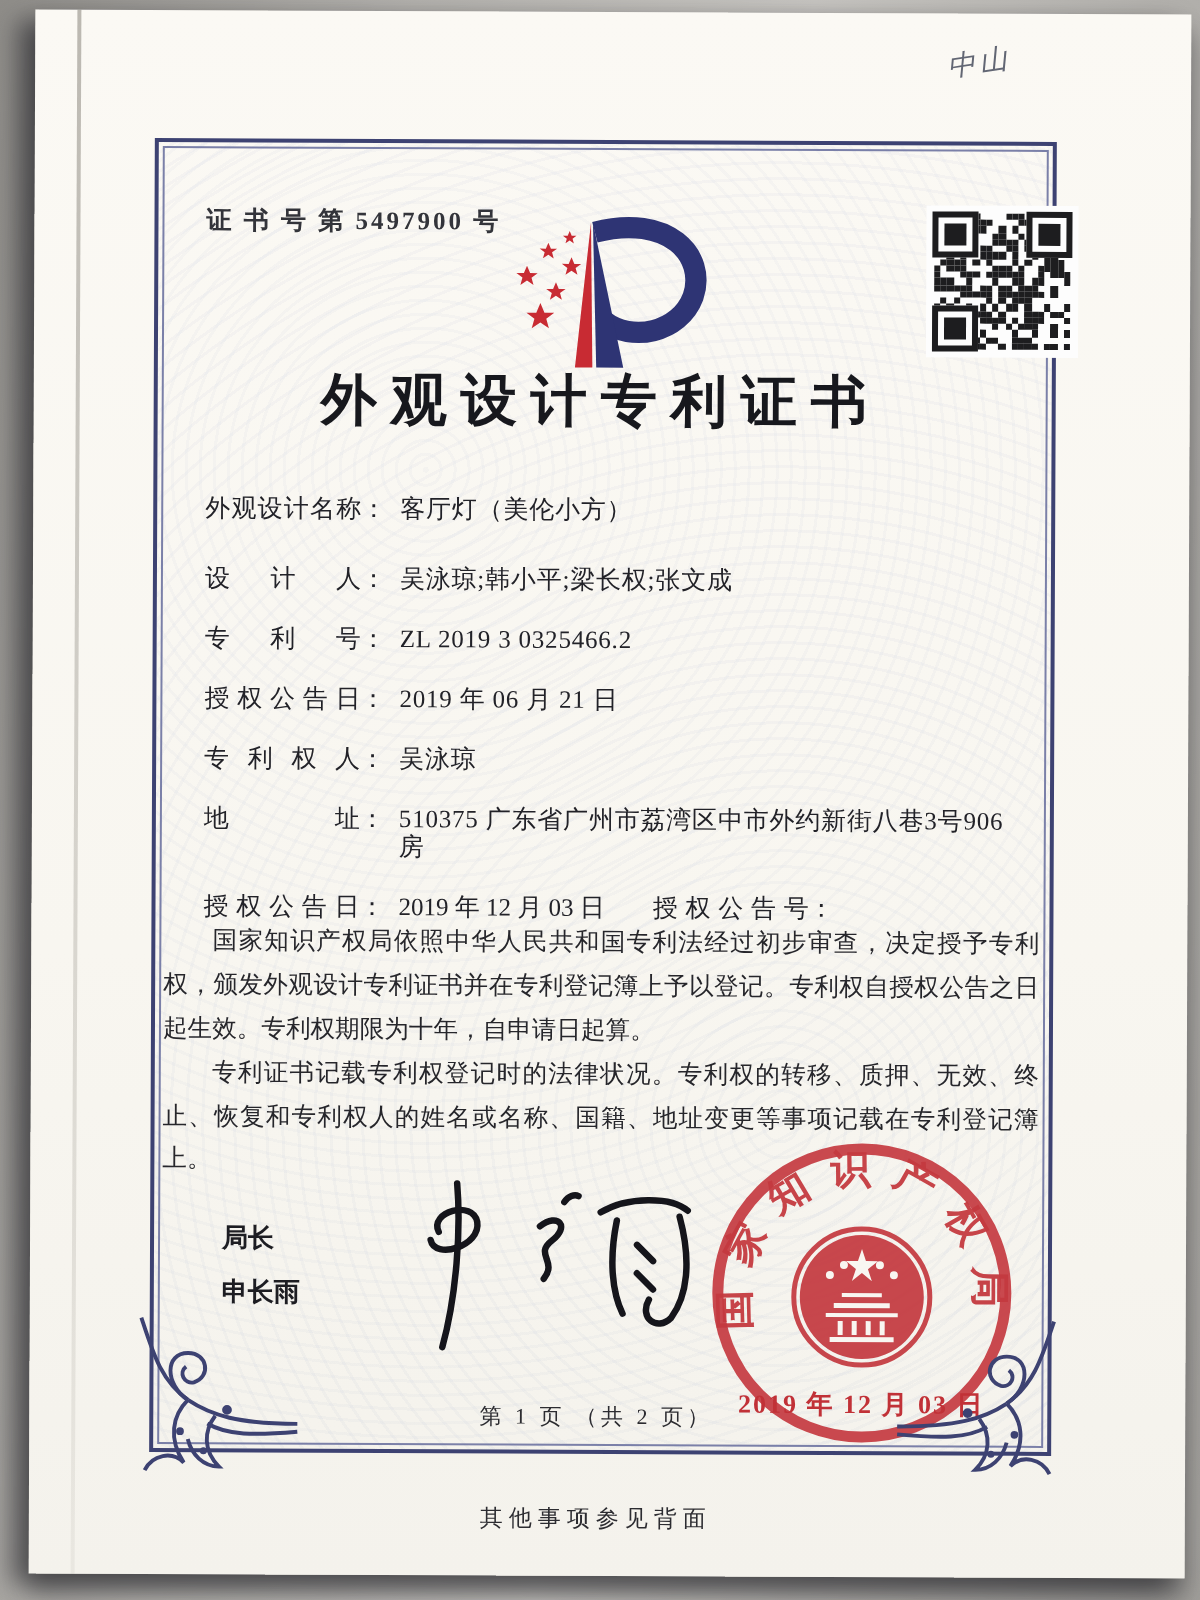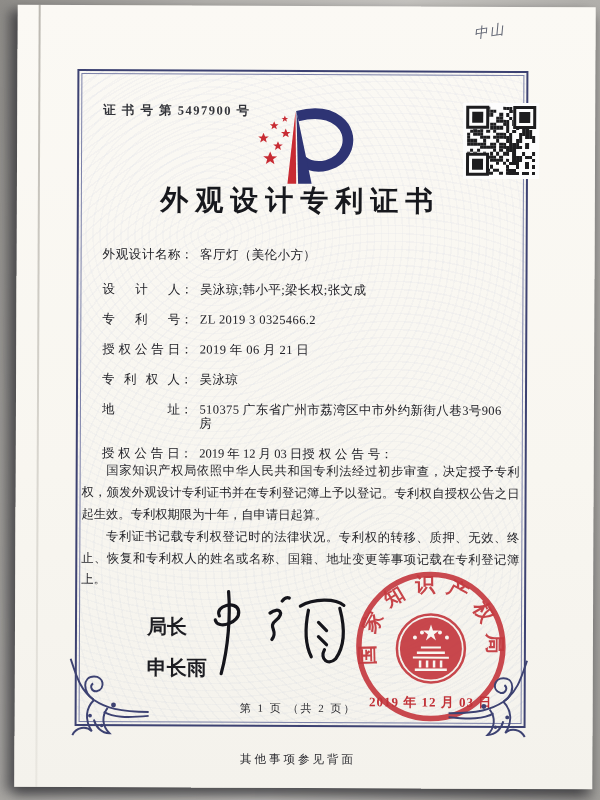--- a/index.html
+++ b/index.html
@@ -34,26 +34,26 @@
   .finder::after{content:"";position:absolute;inset:3px;background:#1d1d1f;}
   .finder.tl{left:3px;top:3px}.finder.tr{right:3px;top:3px}.finder.bl{left:3px;bottom:3px}
   .title{position:absolute;left:60px;top:176px;width:447px;text-align:center;
     font-size:28px;font-weight:bold;letter-spacing:7px;color:#17181d;}
   .fields{position:absolute;left:86px;top:242px;width:402px;font-size:12.5px;color:#222228;}
   .frow{display:flex;align-items:baseline;margin-bottom:16px;line-height:14px;}
   .frow.first{margin-bottom:21px;}
   .f-label{display:inline-block;width:78px;text-align:justify;text-align-last:justify;font-family:Liberation Serif, serif;}
   .f-colon{margin-right:7px;}
   .f-val{flex:1;letter-spacing:.4px;}
-  .pair2{display:flex;align-items:baseline;}
+  .pair2{margin-left:24px;display:flex;align-items:baseline;}
   .paras{position:absolute;left:66px;top:455px;width:438px;font-size:12.3px;line-height:1.78;
     text-align:justify;color:#26262b;}
   .paras p{margin:0;text-indent:2em;}
-  .signer{position:absolute;left:96px;top:601px;font-size:20px;font-weight:bold;
-    color:#1d1d22;line-height:2.05;margin-left:36px;}
+  .signer{position:absolute;left:96px;top:601px;font-size:13px;font-weight:bold;
+    color:#1d1d22;line-height:2.05;}
   .signature{position:absolute;left:176px;top:578px;width:172px;height:98px;}
   .seal{position:absolute;left:332px;top:556px;width:168px;height:168px;}
   .seal-date{position:absolute;left:330px;top:687px;width:172px;text-align:center;
     color:#c13137;font-size:13px;font-weight:bold;letter-spacing:1px;}
   .flourish{position:absolute;width:88px;height:88px;color:#3d4272;}
   .fl-left{left:48px;top:646px;}
   .fl-right{left:432px;top:646px;transform:scaleX(-1);}
   .page-info{position:absolute;left:60px;top:695px;width:447px;text-align:center;
     font-size:11px;letter-spacing:2px;color:#2c2c31;}
   .back-note{position:absolute;left:60px;top:746px;width:447px;text-align:center;

